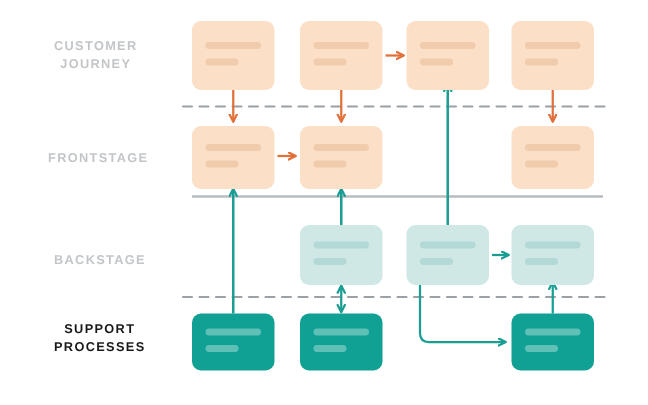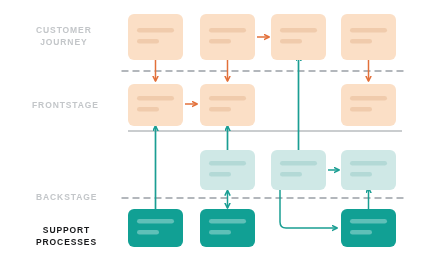--- a/index.html
+++ b/index.html
@@ -17,22 +17,22 @@
     line-height:12px;
     color:#c3c6c9;
     text-transform:uppercase;
     white-space:pre-line;
     text-align:center;
     user-select:none;
   }
   .lane-label.emph{color:#18191b;}
   #lbl-customer{left:36px;top:24px;}
   #lbl-frontstage{left:32px;top:99px;}
-  #lbl-backstage{left:36px;top:167px;margin-top:24px;}
-  #lbl-support{left:36px;top:224px;}
+  #lbl-backstage{left:36px;top:167px;}
+  #lbl-support{left:36px;top:213px;}
 </style>
 </head>
 <body>
 
 <div>
 
   <div class="lane-label" id="lbl-customer">CUSTOMER
 JOURNEY</div>
 
   <div class="lane-label" id="lbl-frontstage">FRONTSTAGE</div>

